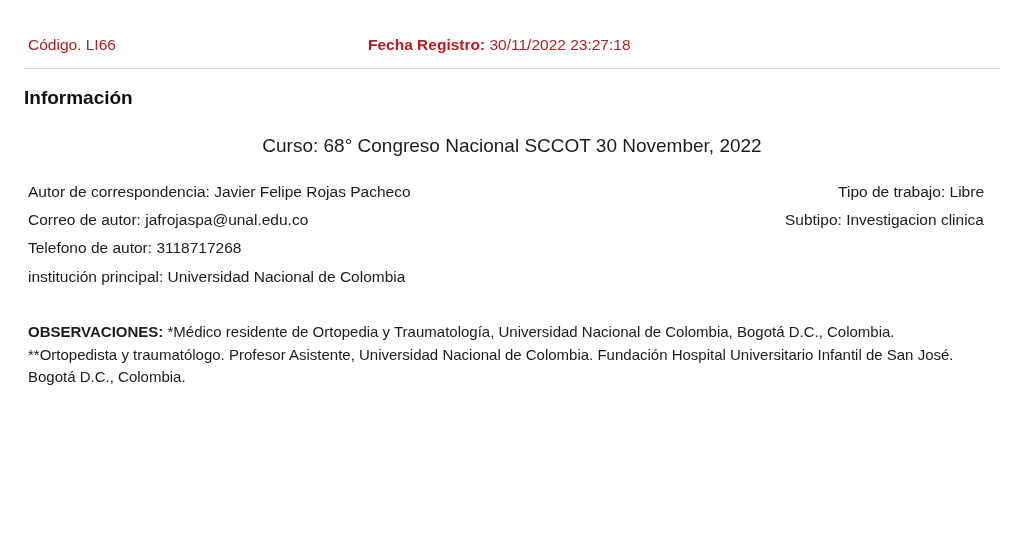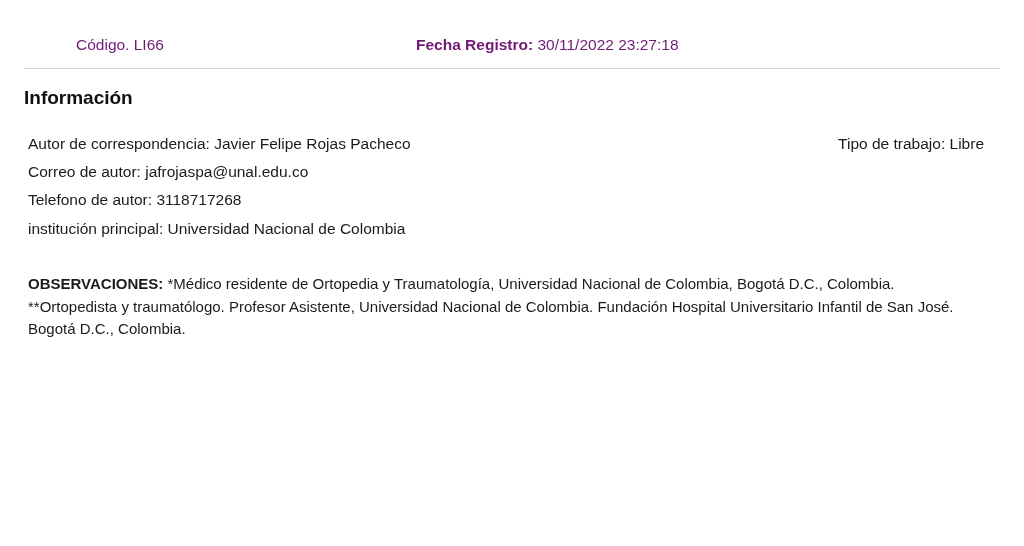--- a/index.html
+++ b/index.html
@@ -29,22 +29,21 @@
     color: #111111;
     letter-spacing: -0.2px;
     margin: 8px 0 0 0;
     padding: 0 4px;
   }
   .meta-row {
     display: flex;
     align-items: baseline;
     margin-top: 26px;
     font-size: 15.5px;
-    color: #701a75;
-    margin-left: 48px;
+    color: #b91c1c;
   }
   .meta-code {
     width: 340px;
     padding-left: 4px;
   }
   .meta-date-label {
     font-weight: bold;
   }
   .meta-date-value {
     font-weight: normal;
@@ -115,20 +114,21 @@
     <div>
       <span class="meta-date-label">Fecha Registro:</span>
       <span class="meta-date-value">30/11/2022 23:27:18</span>
     </div>
   </div>
 
   <hr class="divider">
 
   <div class="section-title">Información</div>
 
+  <div class="course-line">Curso: 68° Congreso Nacional SCCOT 30 November, 2022</div>
 
   <div class="info-grid">
     <div class="info-left">
       <div class="info-line">
         <span class="lbl">Autor de correspondencia:</span>
         <span class="val">Javier Felipe Rojas Pacheco</span>
       </div>
       <div class="info-line">
         <span class="lbl">Correo de autor:</span>
         <span class="val">jafrojaspa@unal.edu.co</span>
@@ -140,20 +140,24 @@
       <div class="info-line">
         <span class="lbl">institución principal:</span>
         <span class="val">Universidad Nacional de Colombia</span>
       </div>
     </div>
     <div class="info-right">
       <div class="info-line">
         <span class="lbl">Tipo de trabajo:</span>
         <span class="val">Libre</span>
       </div>
+      <div class="info-line">
+        <span class="lbl">Subtipo:</span>
+        <span class="val">Investigacion clinica</span>
+      </div>
     </div>
   </div>
 
   <div class="obs">
     <span class="obs-label">OBSERVACIONES:</span><span> *Médico residente de Ortopedia y Traumatología, Universidad Nacional de Colombia, Bogotá D.C., Colombia. **Ortopedista y traumatólogo. Profesor Asistente, Universidad Nacional de Colombia. Fundación Hospital Universitario Infantil de San José. Bogotá D.C., Colombia.</span>
   </div>
 
 </div>
 
 </body></html>

